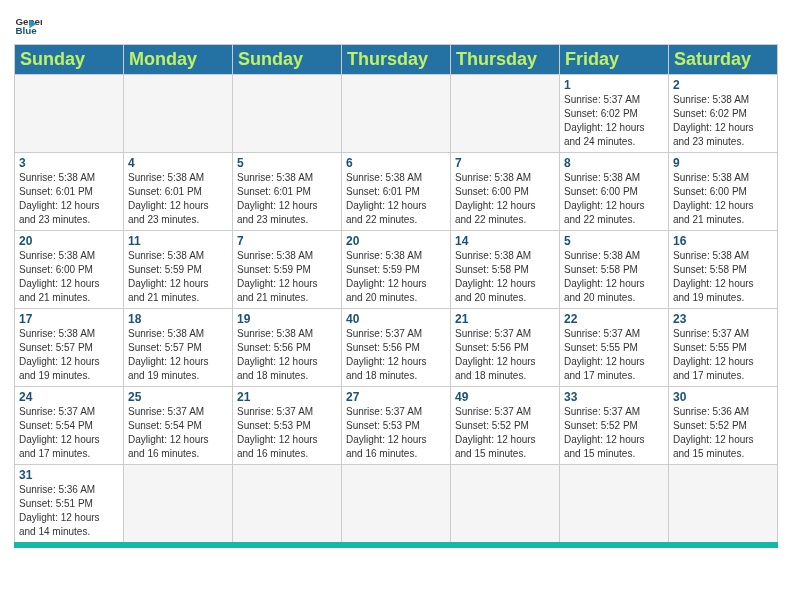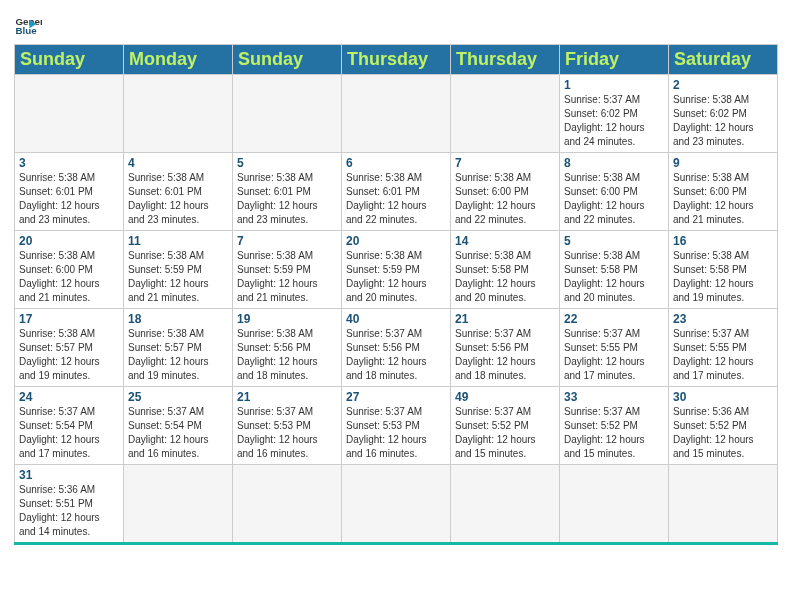--- a/index.html
+++ b/index.html
@@ -75,21 +75,21 @@
       color: #1a5276;
       display: block;
       margin-bottom: 1px;
     }
     .day-info {
       font-size: 10px;
       color: #333;
       line-height: 1.4;
     }
     .last-row td {
-      border-bottom: 3px solid #14b8a6;
+      border-bottom: 6px solid #14b8a6;
     }
   </style>
 </head>
 <body>
 
 <div class="page">
   <div class="header">
     <div class="logo">
       <svg class="logo-icon" viewBox="0 0 40 40">
         <text x="2" y="22" font-size="14" font-weight="bold" fill="#333">General</text>

